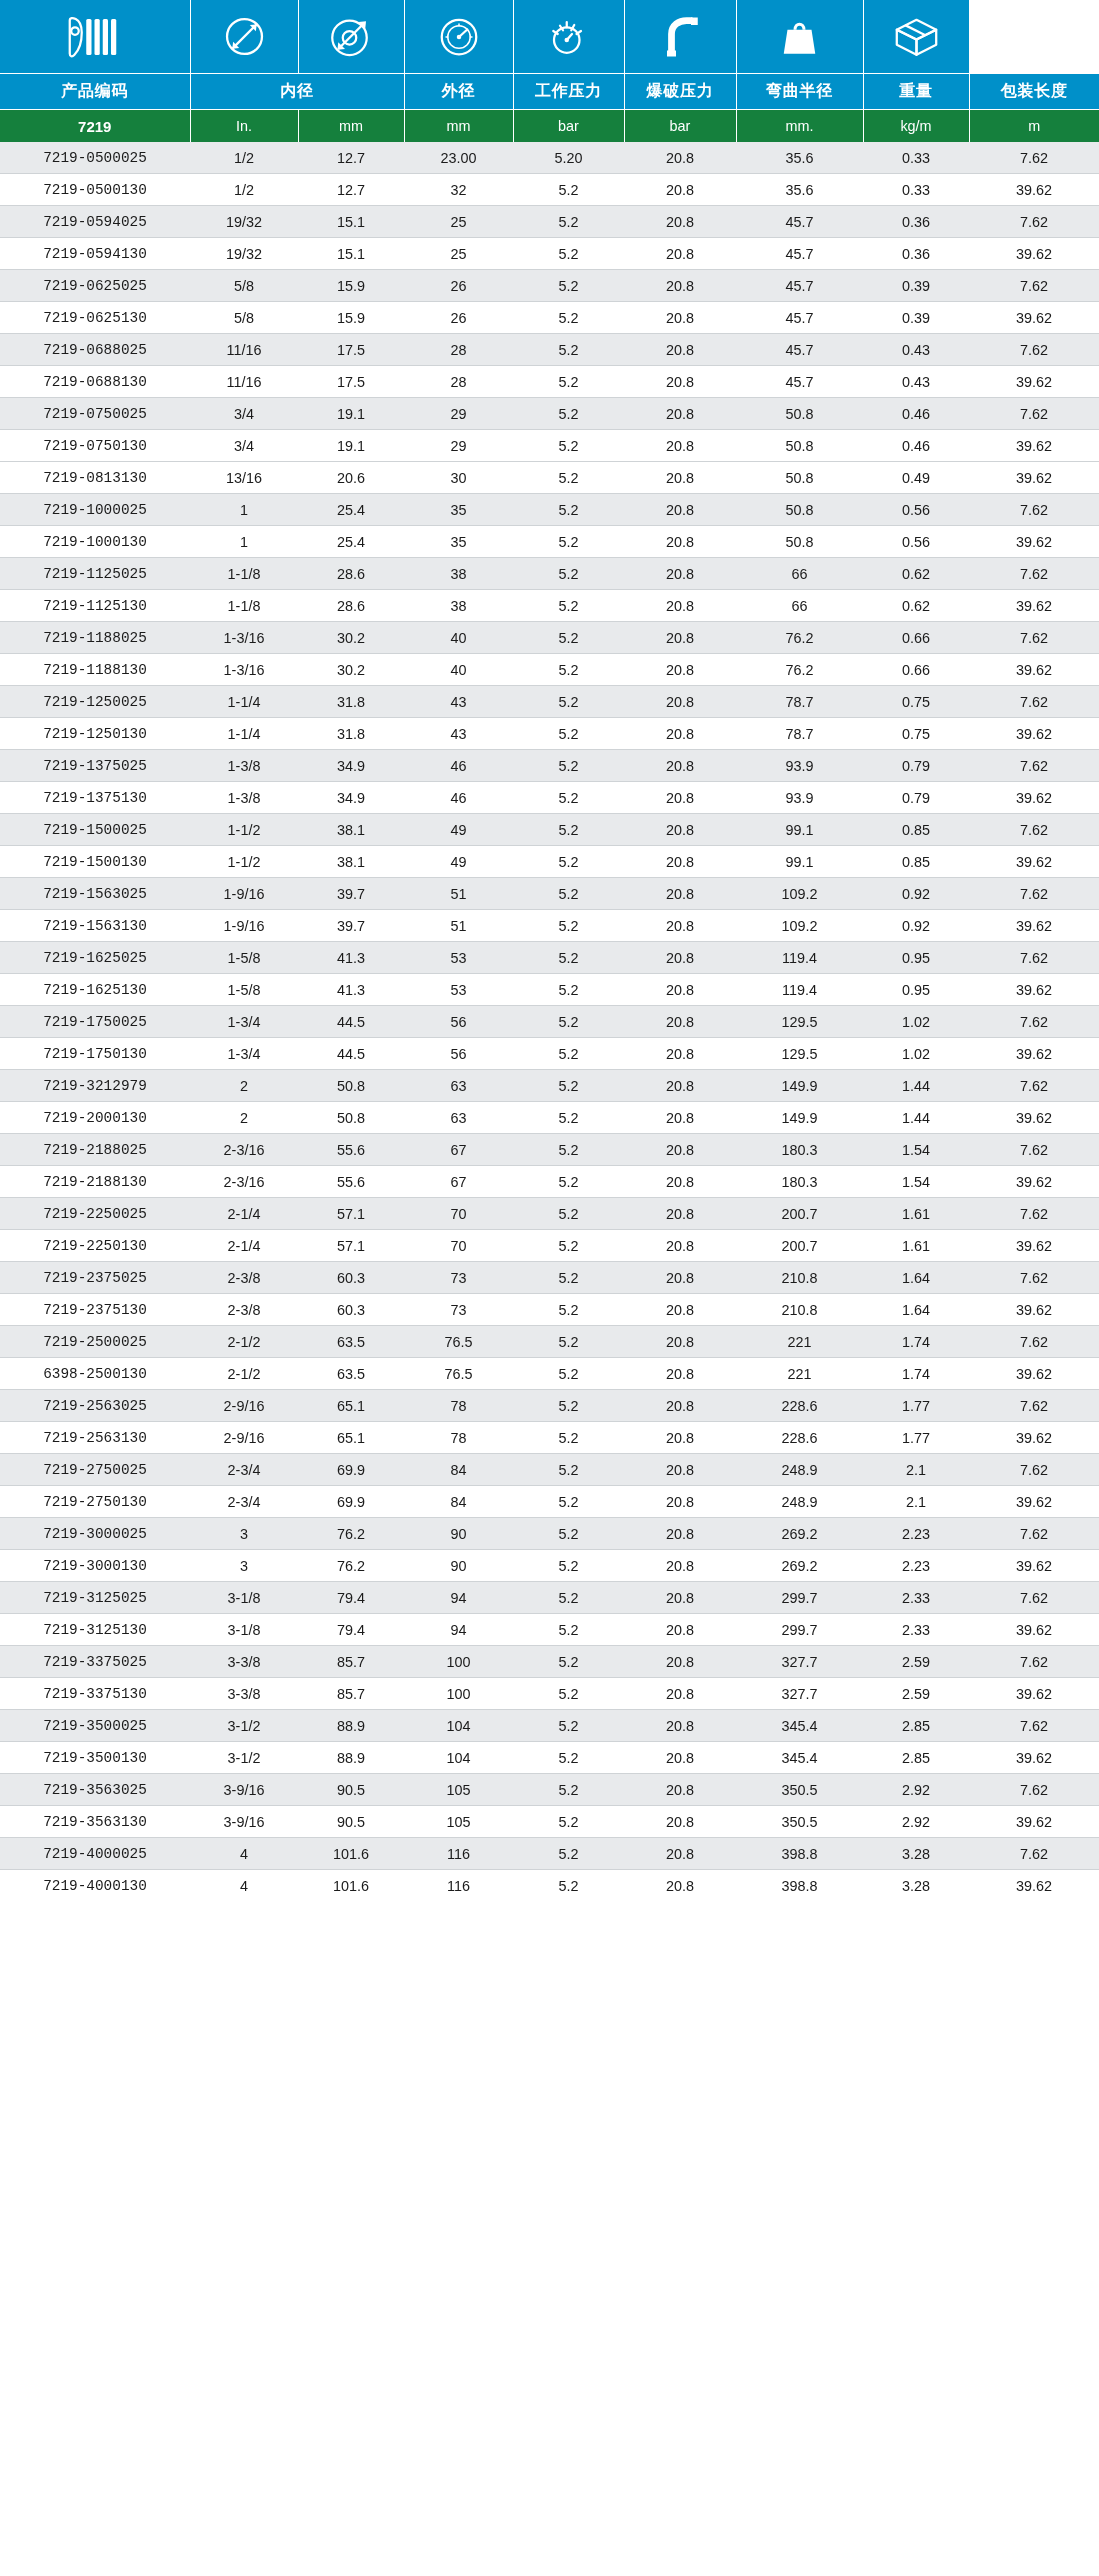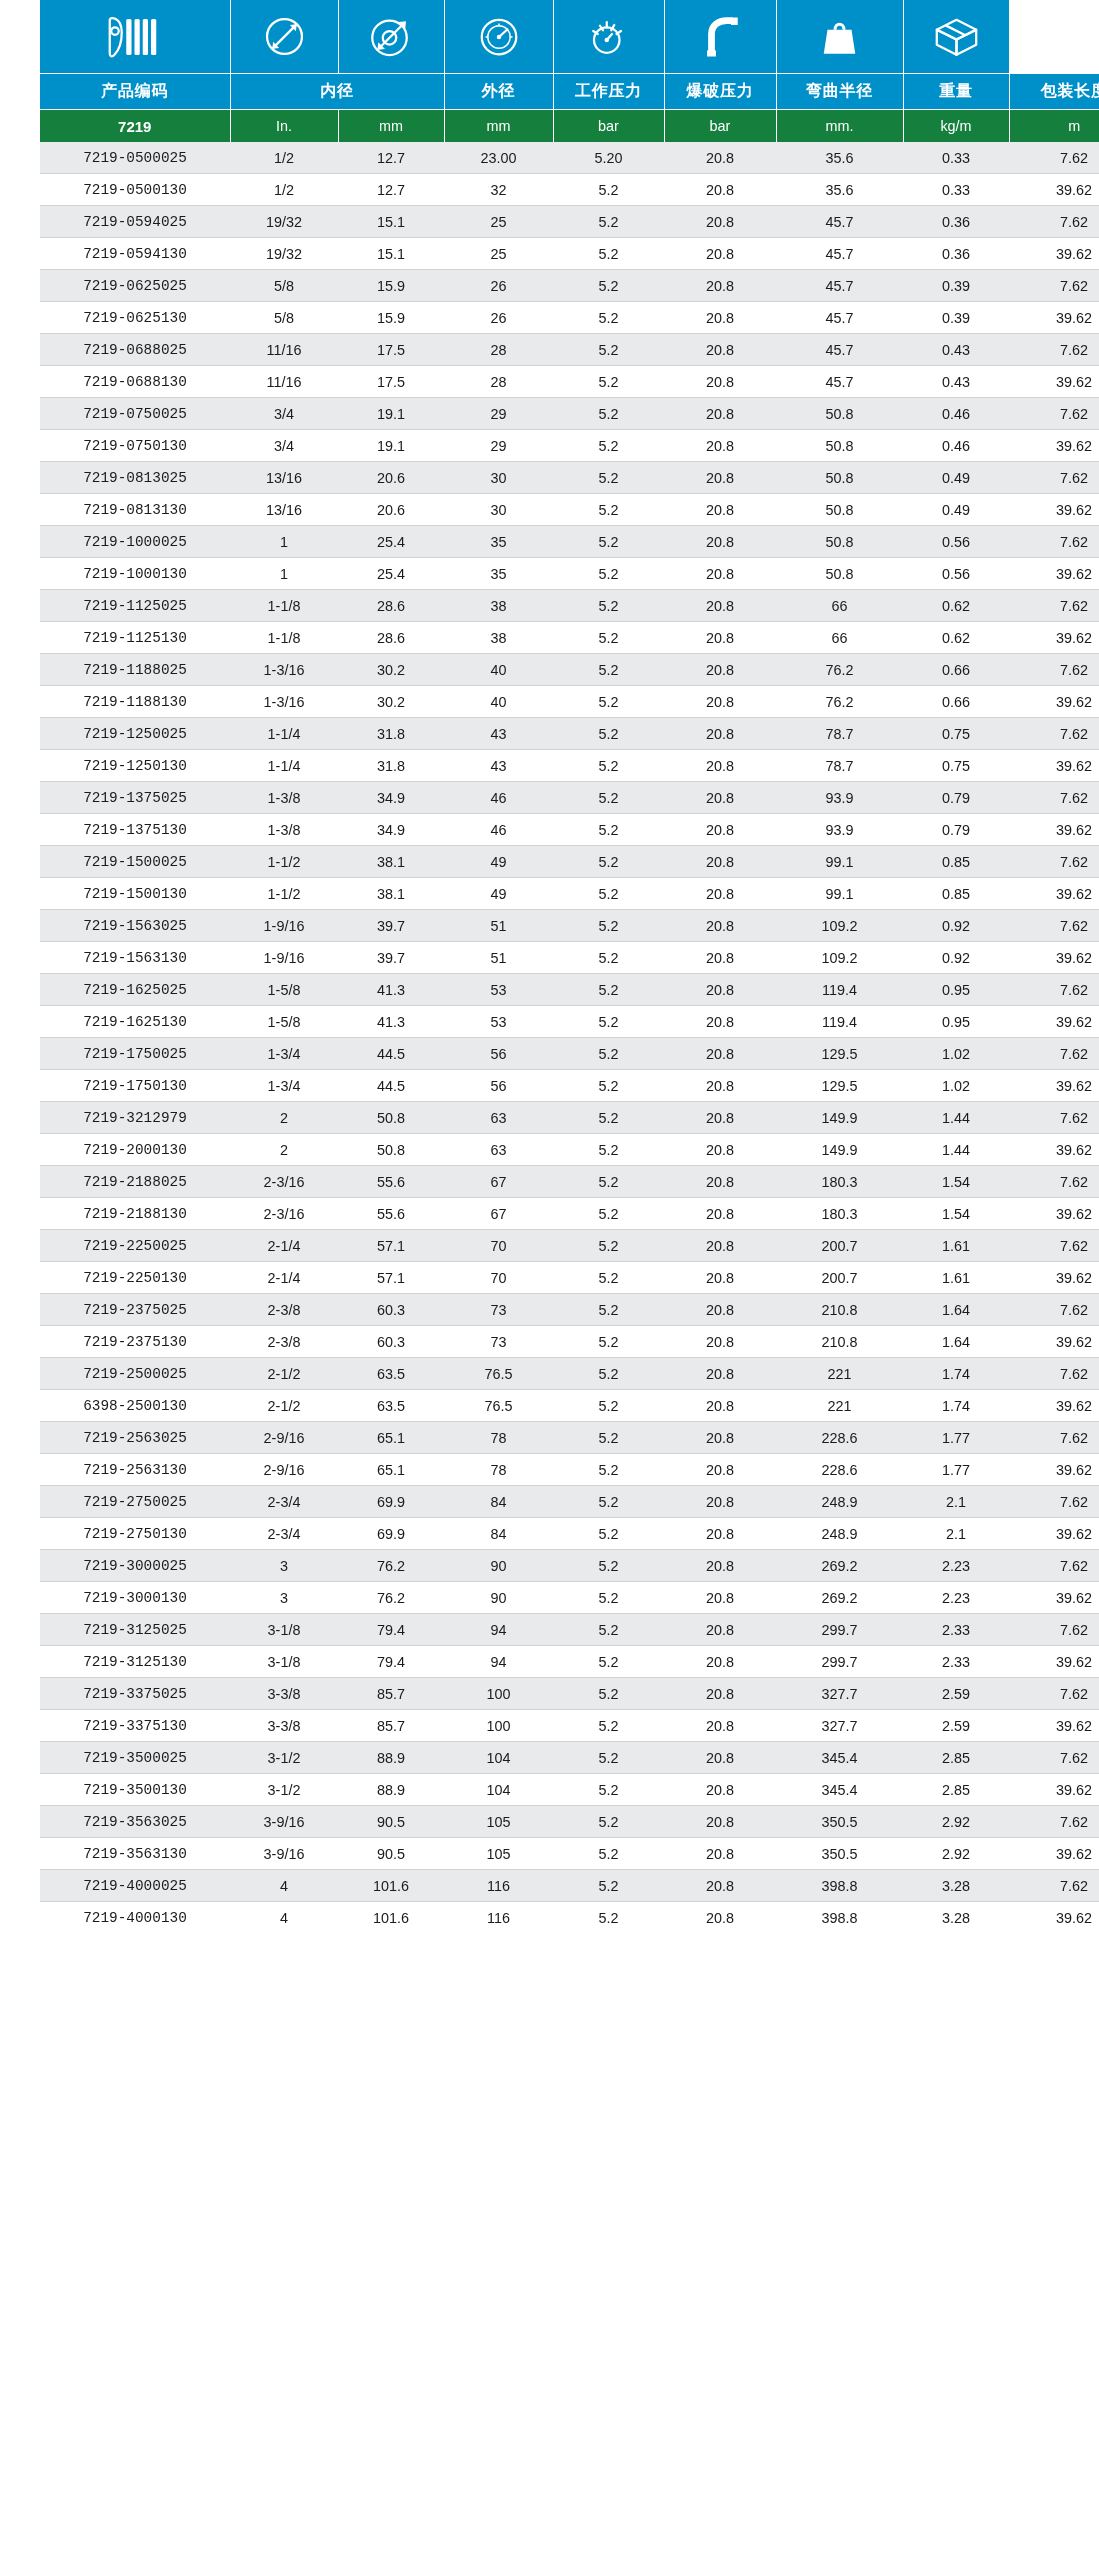--- a/index.html
+++ b/index.html
@@ -8,21 +8,20 @@
     background: #ffffff;
   }
   body {
     width: 1099px;
     font-family: "Liberation Sans", sans-serif;
     -webkit-font-smoothing: antialiased;
   }
   .sheet {
     width: 934px;
     background: #ffffff;
-    padding-left: 40px;
   }
   table.spec {
     border-collapse: collapse;
     width: 1099px;
     table-layout: fixed;
   }
   table.spec td, table.spec th {
     padding: 0;
     margin: 0;
   }
@@ -322,31 +321,20 @@
           <td class="code-col">7219-0750130</td>
           <td>3/4</td>
           <td>19.1</td>
           <td>29</td>
           <td>5.2</td>
           <td>20.8</td>
           <td>50.8</td>
           <td>0.46</td>
           <td>39.62</td>
         </tr>
-        <tr class="alt">
-          <td class="code-col">7219-0813025</td>
-          <td>13/16</td>
-          <td>20.6</td>
-          <td>30</td>
-          <td>5.2</td>
-          <td>20.8</td>
-          <td>50.8</td>
-          <td>0.49</td>
-          <td>7.62</td>
-        </tr>
         <tr class="plain">
           <td class="code-col">7219-0813130</td>
           <td>13/16</td>
           <td>20.6</td>
           <td>30</td>
           <td>5.2</td>
           <td>20.8</td>
           <td>50.8</td>
           <td>0.49</td>
           <td>39.62</td>

